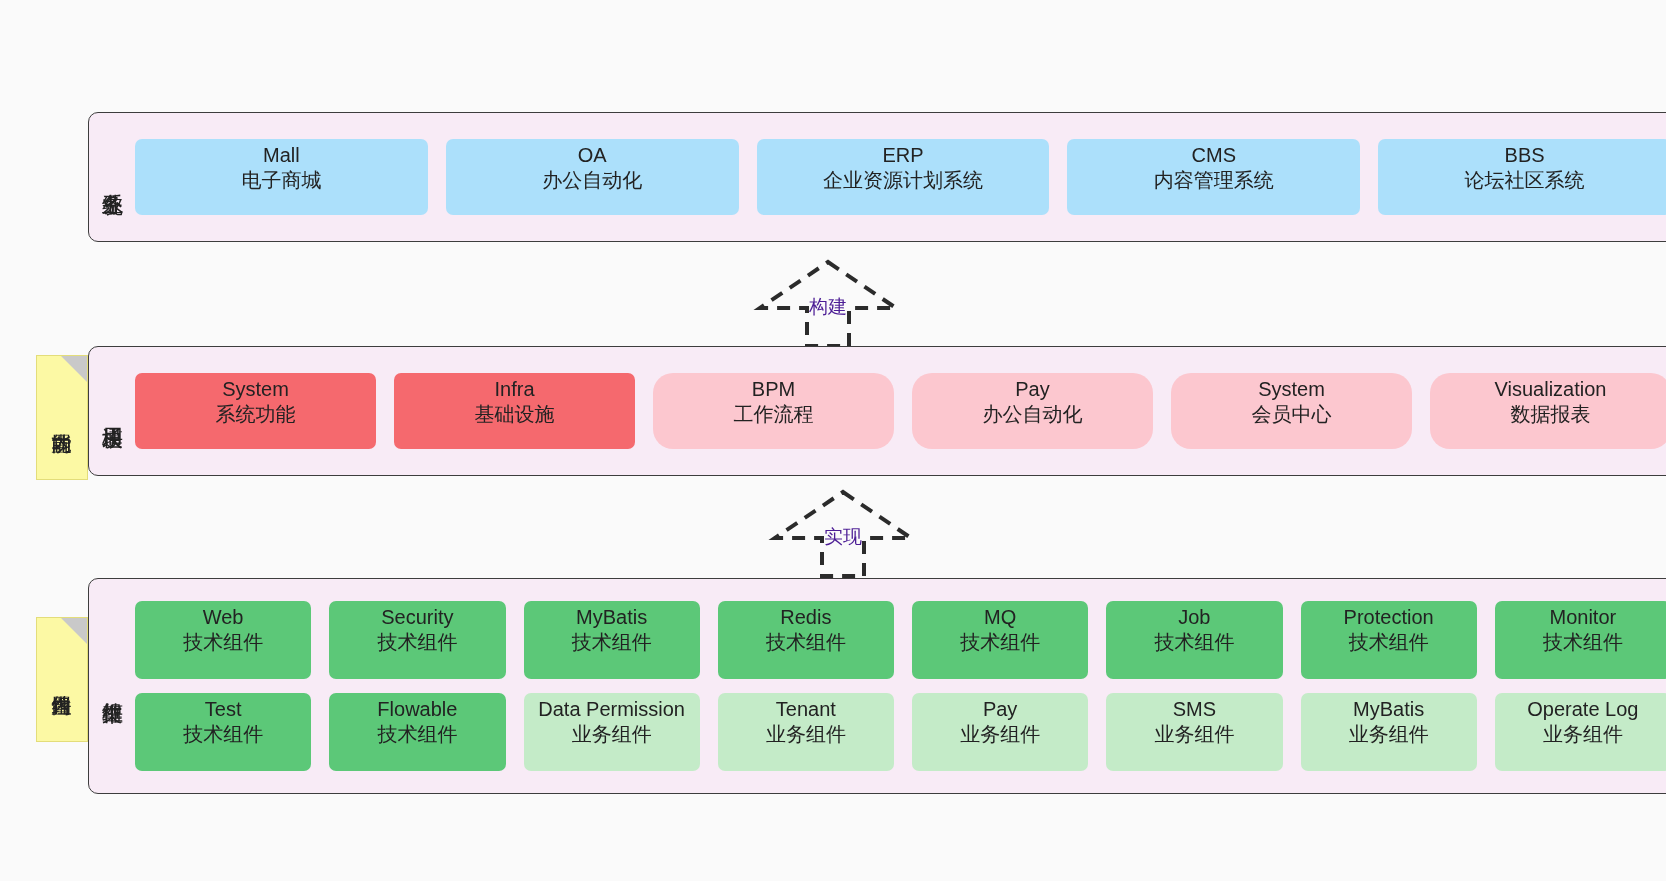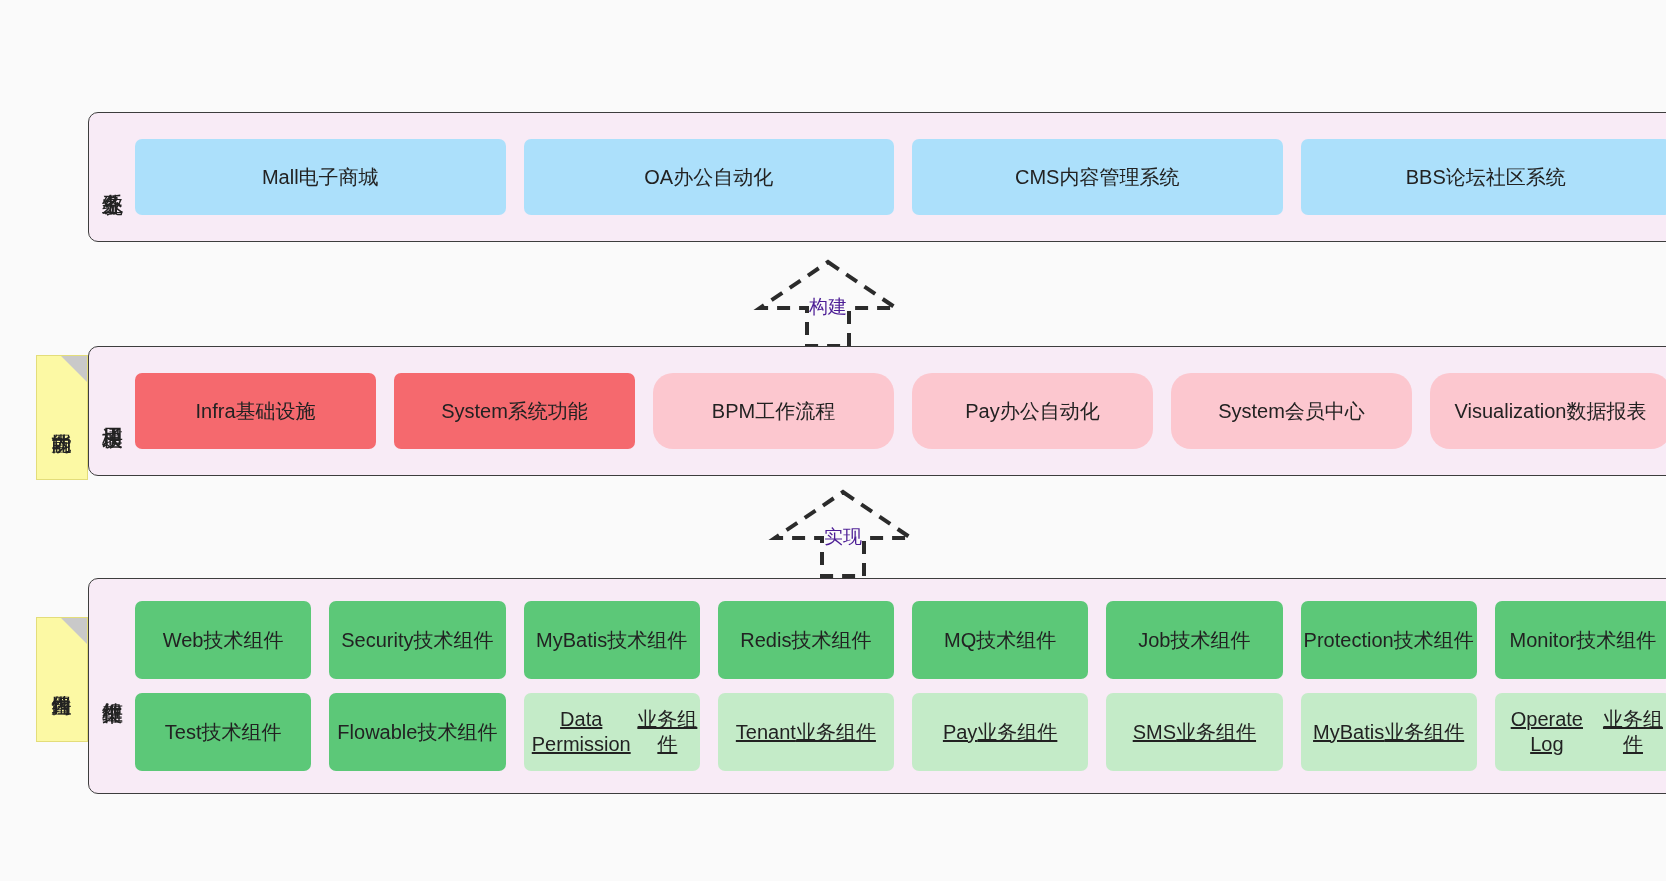--- a/index.html
+++ b/index.html
@@ -52,37 +52,38 @@
     display: flex;
     align-items: stretch;
     gap: 18px;
   }
 
   
   .card {
     flex: 1 1 0;
     border-radius: 7px;
     display: flex;
+    flex-direction: column;
     align-items: center;
-    justify-content: center;
+    justify-content: flex-start;
     text-align: center;
     font-size: 20px;
     color: #222;
     line-height: 1.25;
     padding: 4px 2px;
     user-select: none;
   }
   .card .en { display: block; }
   .card .cn { display: block; }
 
   .c-blue      { background: #ace0fb; }
   .c-red       { background: #f5696e; }
   .c-pink      { background: #fcc7cf; border-radius: 20px; }
   .c-green     { background: #5cc878; }
-  .c-lgreen    { background: #c4ebc8; text-decoration: underline; }
+  .c-lgreen    { background: #c4ebc8; }
 
   
   .note {
     position: absolute;
     background: #fcf9a4;
     border: 1px solid #e3dd7a;
     box-sizing: border-box;
     font-size: 20px;
     color: #222;
     display: flex;
@@ -132,20 +133,24 @@
       <div class="row" style="height:76px;">
         <div class="card c-blue">
           <span class="en">Mall</span>
           <span class="cn">电子商城</span>
         </div>
         <div class="card c-blue">
           <span class="en">OA</span>
           <span class="cn">办公自动化</span>
         </div>
         <div class="card c-blue">
+          <span class="en">ERP</span>
+          <span class="cn">企业资源计划系统</span>
+        </div>
+        <div class="card c-blue">
           <span class="en">CMS</span>
           <span class="cn">内容管理系统</span>
         </div>
         <div class="card c-blue">
           <span class="en">BBS</span>
           <span class="cn">论坛社区系统</span>
         </div>
       </div>
     </div>
   </div>
@@ -158,26 +163,26 @@
   </div>
 
   <div class="note" style="left:36px; top:355px; width:52px; height:125px;">
     <span>内置功能</span>
   </div>
   <div class="layer" id="layer-1" style="left:88px; top:346px; width:1590px; height:130px;">
     <div class="layer-label">通用模块</div>
     <div class="layer-body">
       <div class="row" style="height:76px;">
         <div class="card c-red">
+          <span class="en">System</span>
+          <span class="cn">系统功能</span>
+        </div>
+        <div class="card c-red">
           <span class="en">Infra</span>
           <span class="cn">基础设施</span>
-        </div>
-        <div class="card c-red">
-          <span class="en">System</span>
-          <span class="cn">系统功能</span>
         </div>
         <div class="card c-pink">
           <span class="en">BPM</span>
           <span class="cn">工作流程</span>
         </div>
         <div class="card c-pink">
           <span class="en">Pay</span>
           <span class="cn">办公自动化</span>
         </div>
         <div class="card c-pink">

